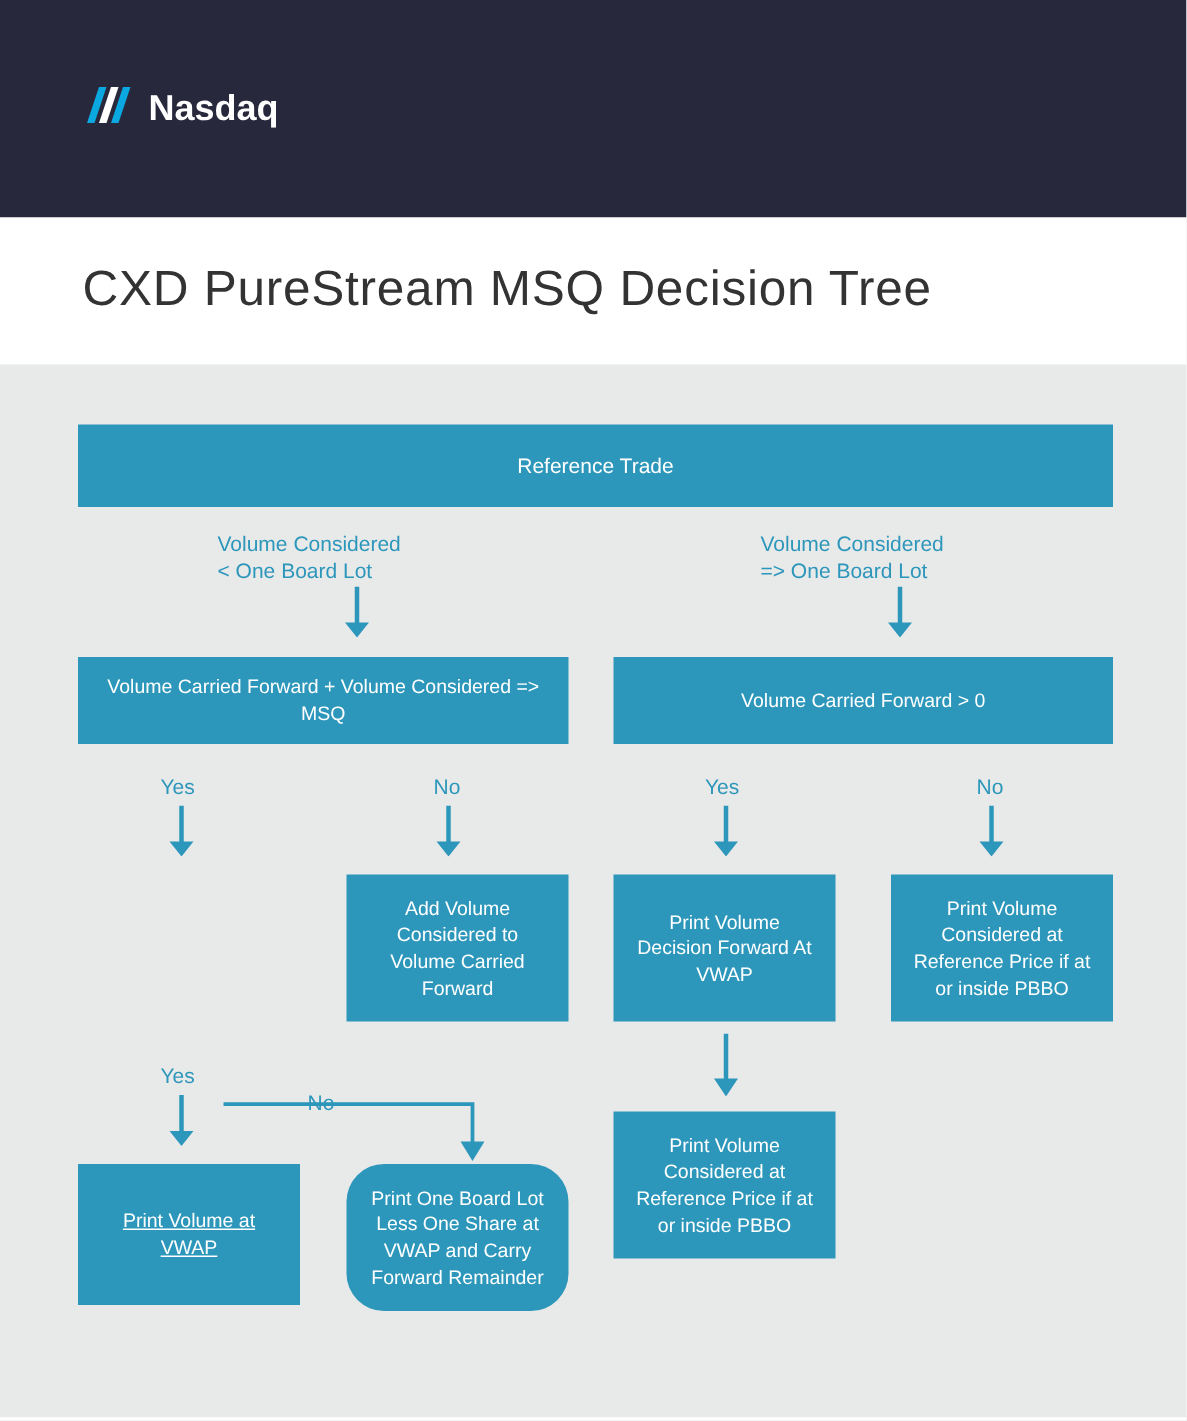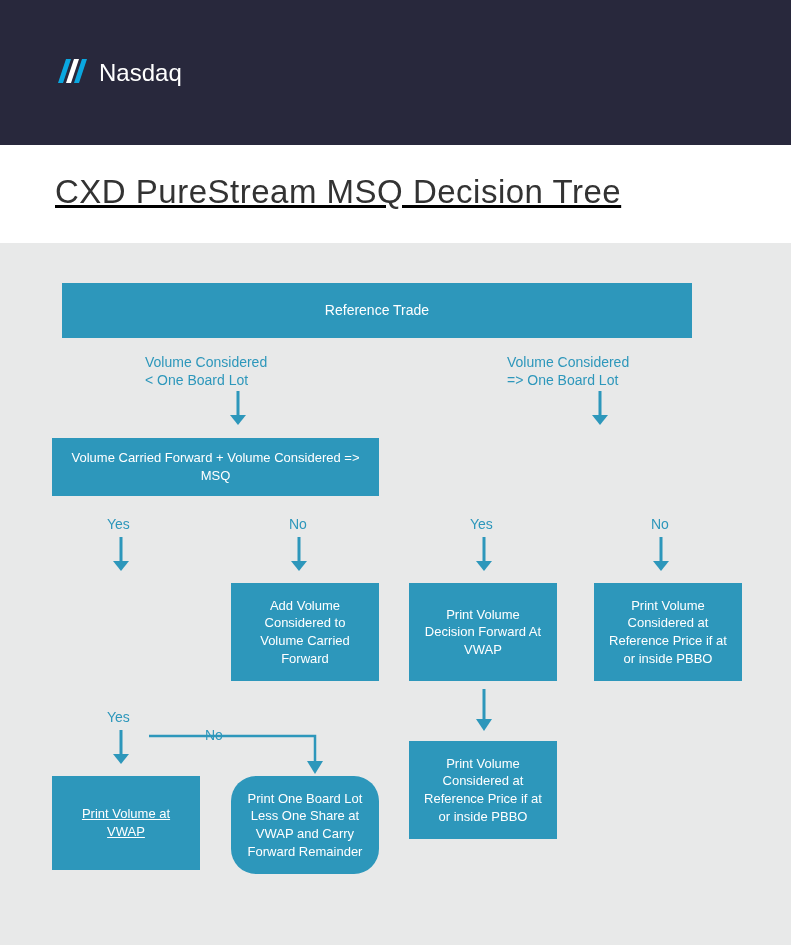--- a/index.html
+++ b/index.html
@@ -16,26 +16,25 @@
     align-items: center;
   }
   .logo-wrap {
     display: flex;
     align-items: center;
     gap: 10px;
   }
   .logo-text {
     color: #fff;
     font-size: 24px;
-    font-weight: 400;
+    font-weight: 700;
   }
   .title-area {
     padding: 28px 55px 32px;
     background: #fff;
-    text-decoration: underline;
   }
   .title {
     font-size: 33px;
     font-weight: 300;
     color: #333;
     letter-spacing: 0.5px;
   }
   .canvas {
     background: #e8e9e9;
     position: relative;
@@ -81,41 +80,42 @@
     <span class="logo-text">Nasdaq</span>
   </div>
 </div>
 
 <div class="title-area">
   <h1 class="title">CXD PureStream MSQ Decision Tree</h1>
 </div>
 
 <div class="canvas">
 
-  <div class="box" style="left:62px; top:40px; width:630px; height:55px; font-size:14px;">Reference Trade</div>
+  <div class="box" style="left:52px; top:40px; width:690px; height:55px; font-size:14px;">Reference Trade</div>
 
   <div class="label" style="left:145px; top:110px; width:180px; text-align:left; white-space:pre-line;">Volume Considered
 &lt; One Board Lot</div>
   <div class="label" style="left:507px; top:110px; width:180px; text-align:left; white-space:pre-line;">Volume Considered
 =&gt; One Board Lot</div>
 
   <div class="arrow-down" style="left:228px; top:148px;">
     <svg width="20" height="34">
         <line x1="10" y1="0" x2="10" y2="26" stroke="#2d97bb" stroke-width="3"></line>
         <polygon points="2,24 18,24 10,34" fill="#2d97bb"></polygon>
       </svg>
   </div>
   <div class="arrow-down" style="left:590px; top:148px;">
     <svg width="20" height="34">
         <line x1="10" y1="0" x2="10" y2="26" stroke="#2d97bb" stroke-width="3"></line>
         <polygon points="2,24 18,24 10,34" fill="#2d97bb"></polygon>
       </svg>
   </div>
 
   <div class="box" style="left:52px; top:195px; width:327px; height:58px;">Volume Carried Forward + Volume Considered =&gt; MSQ</div>
+  <div class="box" style="left:409px; top:195px; width:333px; height:58px;">Volume Carried Forward &gt; 0</div>
 
   <div class="label" style="left:107px; top:272px;">Yes</div>
   <div class="label" style="left:289px; top:272px;">No</div>
   <div class="label" style="left:470px; top:272px;">Yes</div>
   <div class="label" style="left:651px; top:272px;">No</div>
 
   <div class="arrow-down" style="left:111px; top:294px;">
     <svg width="20" height="34">
         <line x1="10" y1="0" x2="10" y2="26" stroke="#2d97bb" stroke-width="3"></line>
         <polygon points="2,24 18,24 10,34" fill="#2d97bb"></polygon>

